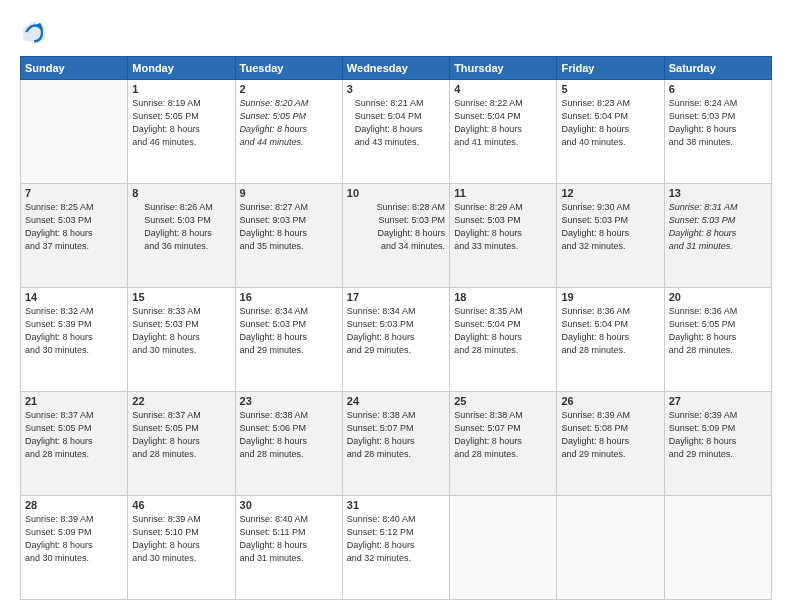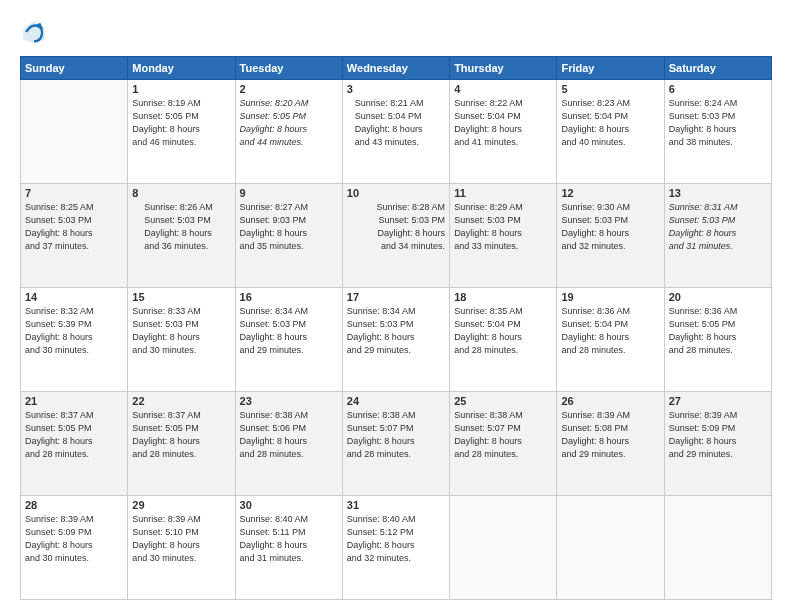--- a/index.html
+++ b/index.html
@@ -336,21 +336,21 @@
         </tr>
         <tr>
           <td class="row-white">
             <span class="day-num">28</span>
             <div class="day-info" style="white-space: pre-line;">Sunrise: 8:39 AM
 Sunset: 5:09 PM
 Daylight: 8 hours
 and 30 minutes.</div>
           </td>
           <td class="row-white">
-            <span class="day-num">29</span>
+            <span class="day-num">46</span>
             <div class="day-info" style="white-space: pre-line;">Sunrise: 8:39 AM
 Sunset: 5:10 PM
 Daylight: 8 hours
 and 30 minutes.</div>
           </td>
           <td class="row-white">
             <span class="day-num">30</span>
             <div class="day-info" style="white-space: pre-line;">Sunrise: 8:40 AM
 Sunset: 5:11 PM
 Daylight: 8 hours

